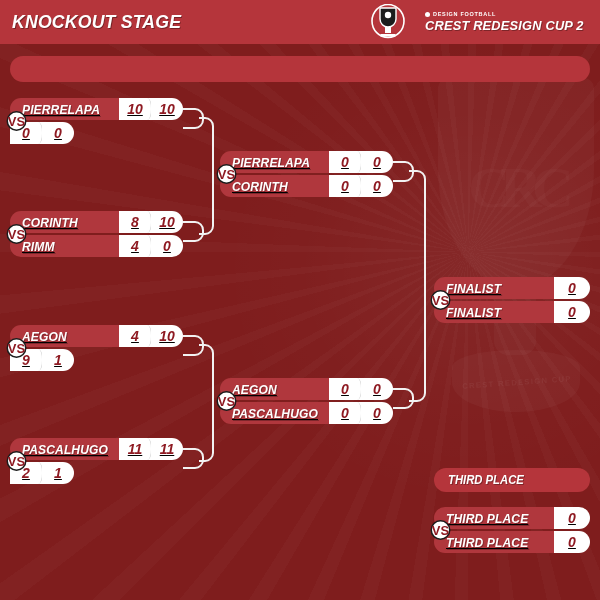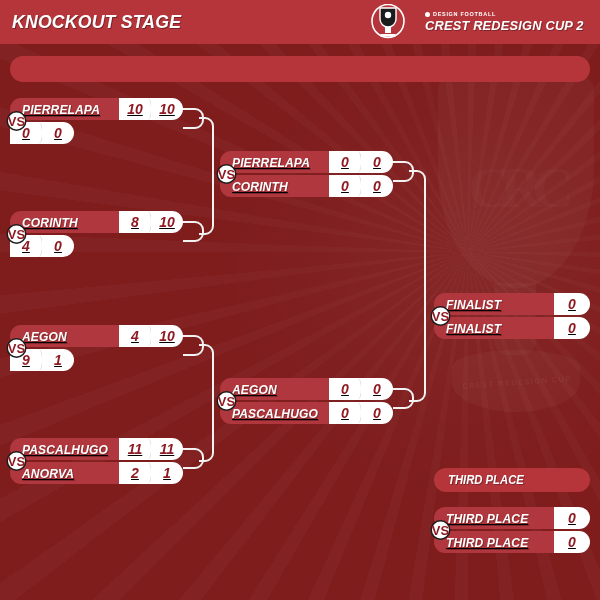--- a/index.html
+++ b/index.html
@@ -292,20 +292,23 @@
 
   <div class="match" style="left:10px; top:211px; width:173px;">
     <div class="row">
       <div class="team">
           <span>CORINTH</span>
         </div>
       <div class="score first">8</div>
       <div class="score last">10</div>
     </div>
     <div class="row">
+      <div class="team">
+          <span>RIMM</span>
+        </div>
       <div class="score first">4</div>
       <div class="score last">0</div>
     </div>
     <div class="vs" style="top:23px;">VS</div>
   </div>
 
   <div class="match" style="left:10px; top:325px; width:173px;">
     <div class="row">
       <div class="team">
           <span>AEGON</span>
@@ -322,23 +325,20 @@
 
   <div class="match" style="left:10px; top:438px; width:173px;">
     <div class="row">
       <div class="team">
           <span>PASCALHUGO</span>
         </div>
       <div class="score first">11</div>
       <div class="score last">11</div>
     </div>
     <div class="row">
-      <div class="team">
-          <span>ANORVA</span>
-        </div>
       <div class="score first">2</div>
       <div class="score last">1</div>
     </div>
     <div class="vs" style="top:23px;">VS</div>
   </div>
 
   <div class="match" style="left:220px; top:151px; width:173px;">
     <div class="row">
       <div class="team">
           <span>PIERRELAPA</span>
@@ -367,21 +367,21 @@
     <div class="row">
       <div class="team">
           <span>PASCALHUGO</span>
         </div>
       <div class="score first">0</div>
       <div class="score last">0</div>
     </div>
     <div class="vs" style="top:23px;">VS</div>
   </div>
 
-  <div class="match" style="left:434px; top:277px; width:156px;margin-top:16px;">
+  <div class="match" style="left:434px; top:277px; width:156px;">
     <div class="row">
       <div class="team">
           <span>FINALIST</span>
         </div>
       <div class="score only">0</div>
     </div>
     <div class="row">
       <div class="team">
           <span>FINALIST</span>
         </div>

